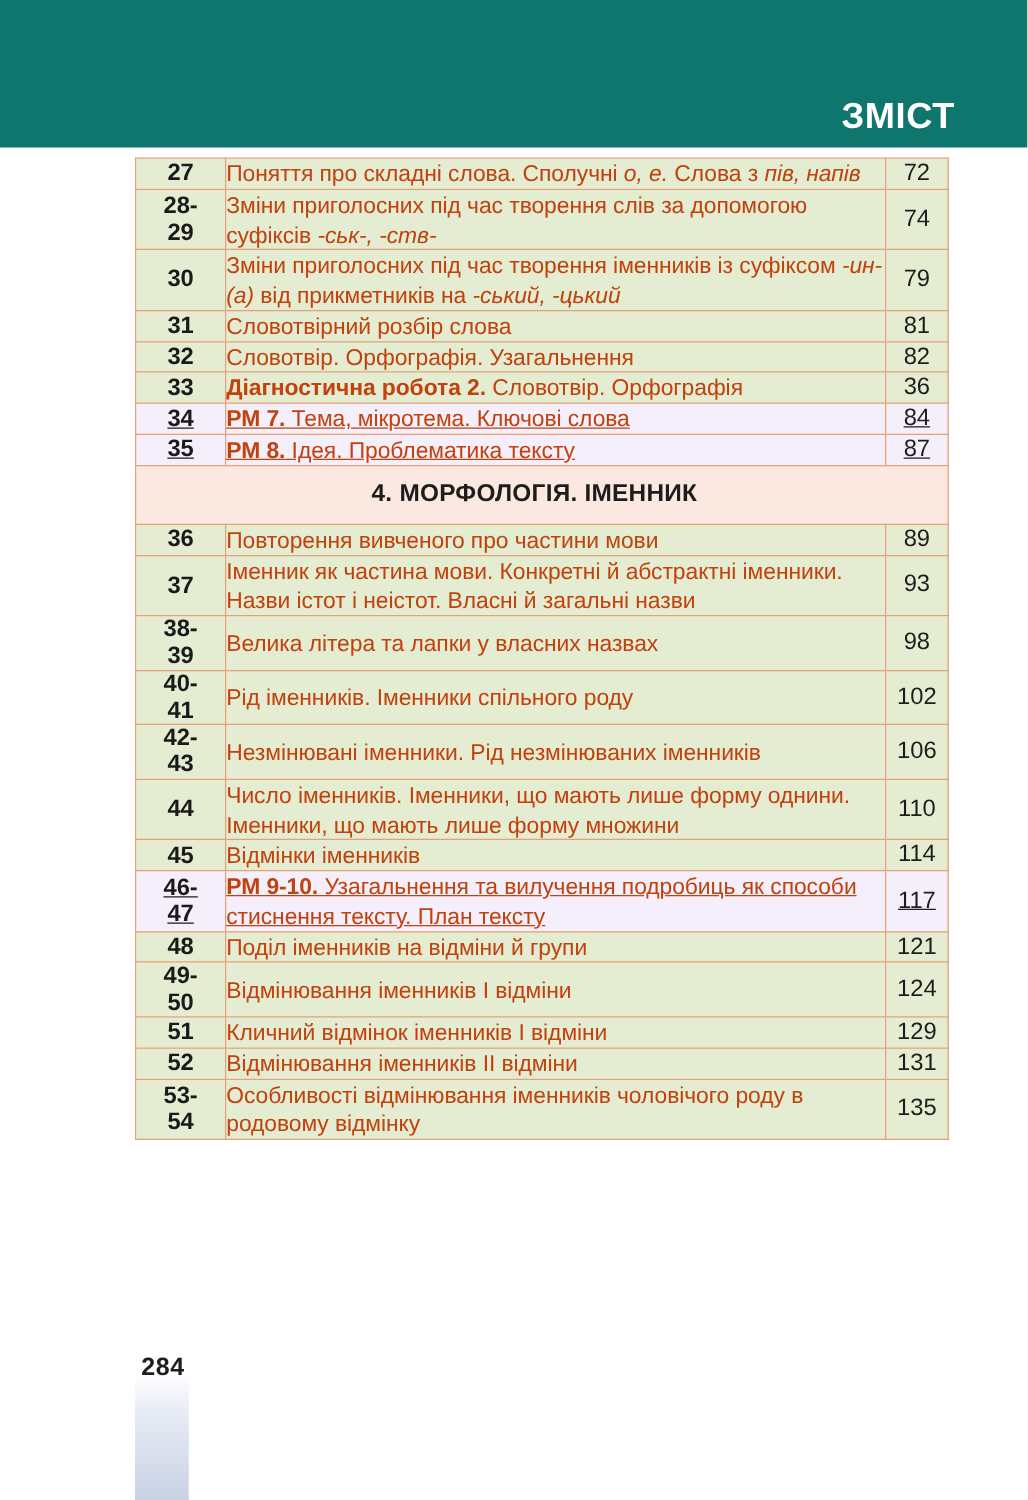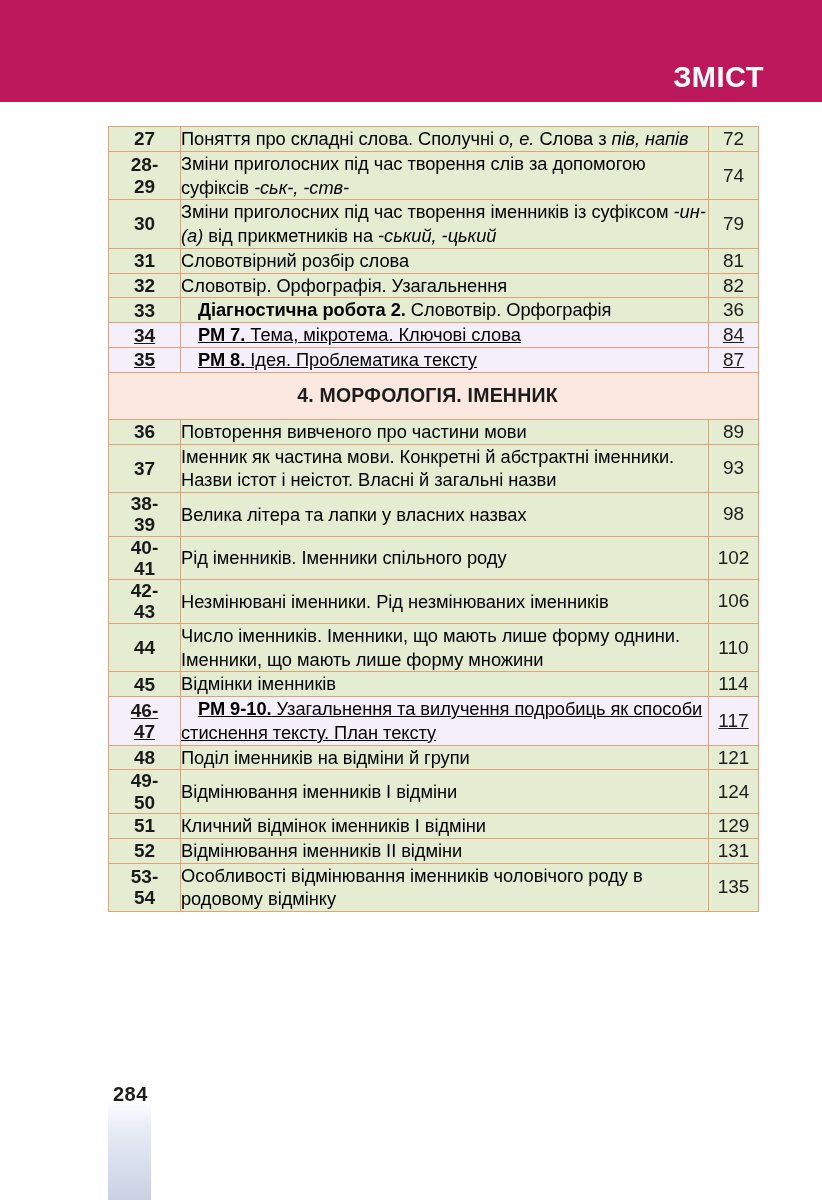--- a/index.html
+++ b/index.html
@@ -11,22 +11,22 @@
     width: 822px; height: 1200px;
     font-family: "Liberation Sans", sans-serif;
     position: relative;
     overflow: hidden;
   }
 
   
   #header-band {
     position: absolute;
     top: 0; left: 0;
-    width: 822px; height: 102px;
-    background: #be185d;
+    width: 822px; height: 118px;
+    background: #0f766e;
   }
   #header-title {
     position: absolute;
     right: 58px;
     bottom: 10px;
     color: #ffffff;
     font-size: 29px;
     font-weight: bold;
     letter-spacing: 0.5px;
     line-height: 1;
@@ -57,33 +57,33 @@
   td.num {
     text-align: center;
     font-weight: bold;
     font-size: 19px;
     color: #1a1a1a;
     line-height: 1.12;
     padding: 2px 1px;
   }
   td.title {
     font-size: 18.3px;
-    color: #000000;
+    color: #c2410c;
     line-height: 1.30;
     padding: 5px 7px 6px 9px;
     letter-spacing: -0.05px;
   }
   td.page {
     text-align: center;
     font-size: 19px;
     color: #1d1d1b;
     padding: 2px 1px;
   }
   td.title i { font-style: italic; }
-  td.title b { font-weight: bold; margin-left: 17px; }
+  td.title b { font-weight: bold; }
 
   tr.green td { background: #e4ecd2; }
   tr.pm td    { background: #f4effa; text-decoration: underline; }
 
   tr.section td {
     background: #fbe8e0;
     text-align: center;
     font-weight: bold;
     font-size: 19.5px;
     color: #1d1d1b;

